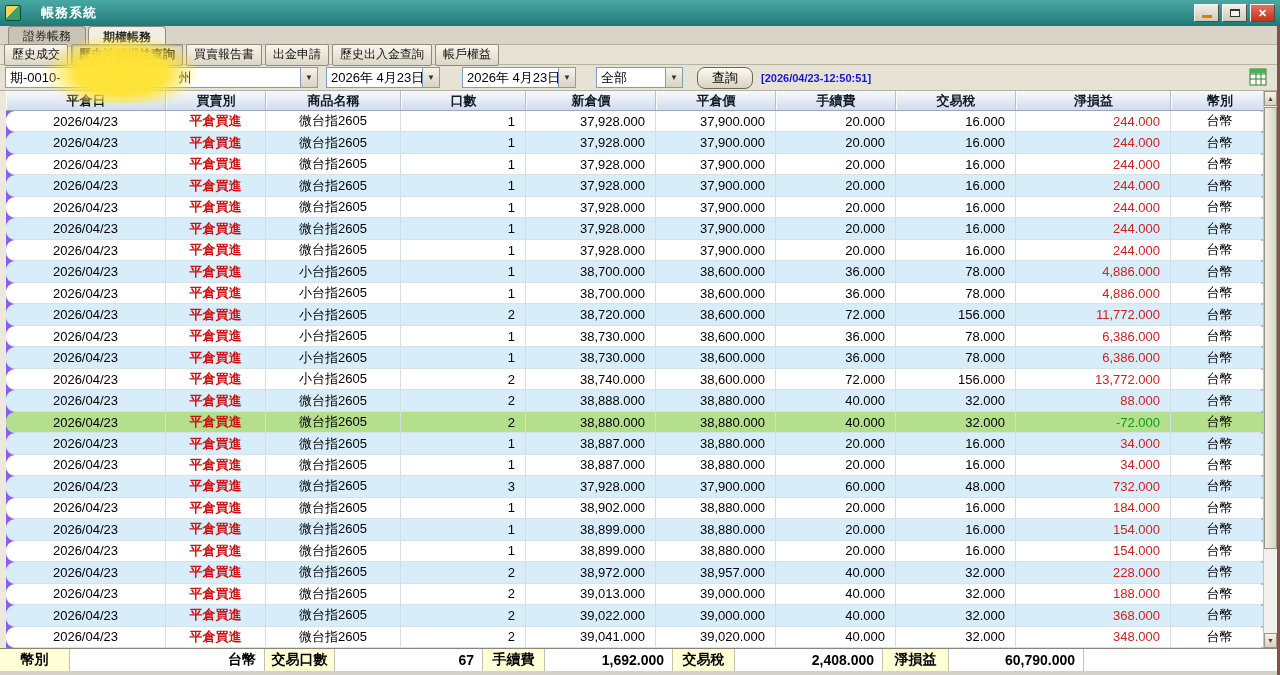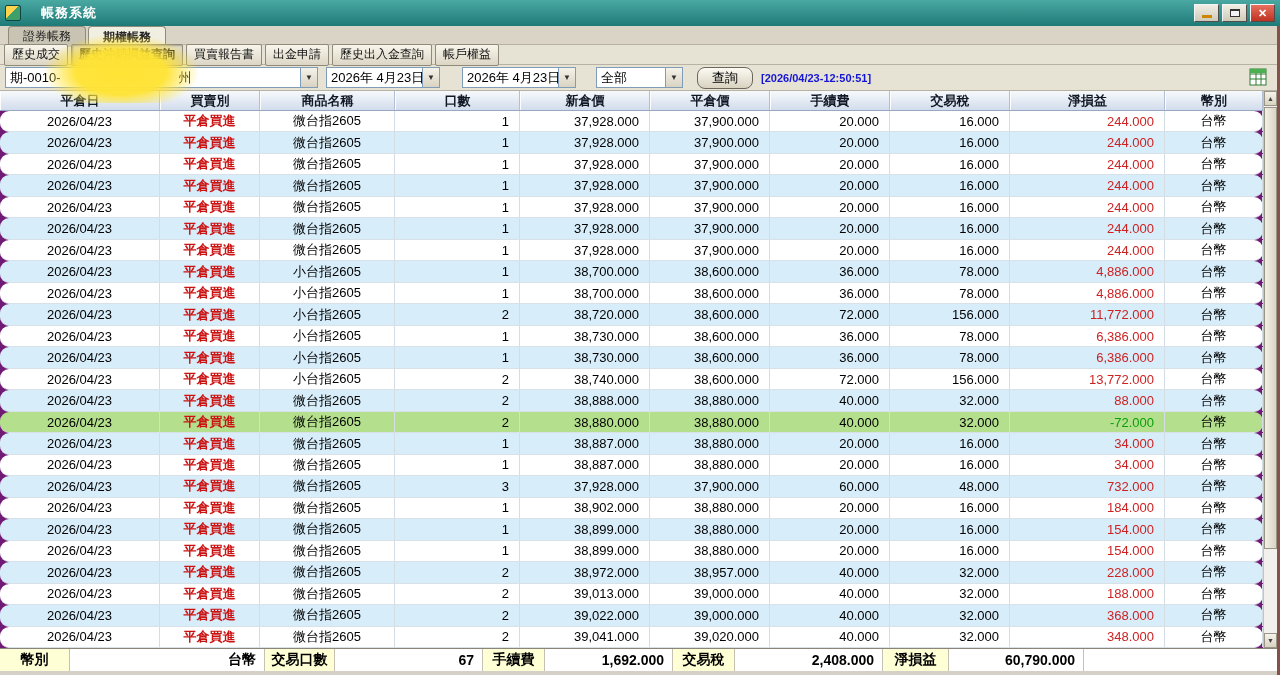--- a/index.html
+++ b/index.html
@@ -47,21 +47,21 @@
   .acct-gap { display:inline-block; width:118px; }
   .combo.date { width:114px; margin-left:8px; }
   .combo.date2 { margin-left:22px; }
   .combo.filter { width:87px; margin-left:20px; }
   .btn-query { width:56px; height:22px; margin-left:14px; font-family:inherit; font-size:13px; color:#000;
     border:1px solid #6b675a; border-radius:8px; background:linear-gradient(#fcfaf3,#d8d2c0); }
   .timestamp { margin-left:8px; font-size:11px; font-weight:bold; color:#1515d6; }
   .excel-btn { margin-left:auto; margin-right:6px; width:22px; height:22px; background:none; border:none; padding:0; }
 
   
-  .table-area { position:relative; height:557px; background:#701a75; }
+  .table-area { position:relative; height:557px; background:#8b5cf6;margin-left:6px; }
   .grid { display:grid; grid-template-columns:160px 100px 135px 125px 130px 120px 120px 120px 155px 98px; width:1263px; }
   .thead { height:20px; background:linear-gradient(#f7fafc,#d2dcec); border-bottom:1px solid #98a8c0; }
   .thead .th { font-size:13px; font-weight:bold; color:#101826; display:flex; align-items:center; justify-content:center;
     border-right:1px solid #b3bfd2; border-left:1px solid #fdfdfd; overflow:hidden; }
   .tbody { height:537px; display:flex; flex-direction:column; }
   .row { flex:1; border-bottom:1px solid #d9e1e8; background:#fff;border-radius:9px; }
   .tbody .row:nth-child(even) { background:#d7edfa; }
   .tbody .row.selected { background:#b4df8d; }
   .cell { font-size:13px; color:#000; display:flex; align-items:center; overflow:hidden;
     border-right:1px solid #d5dde4; }

